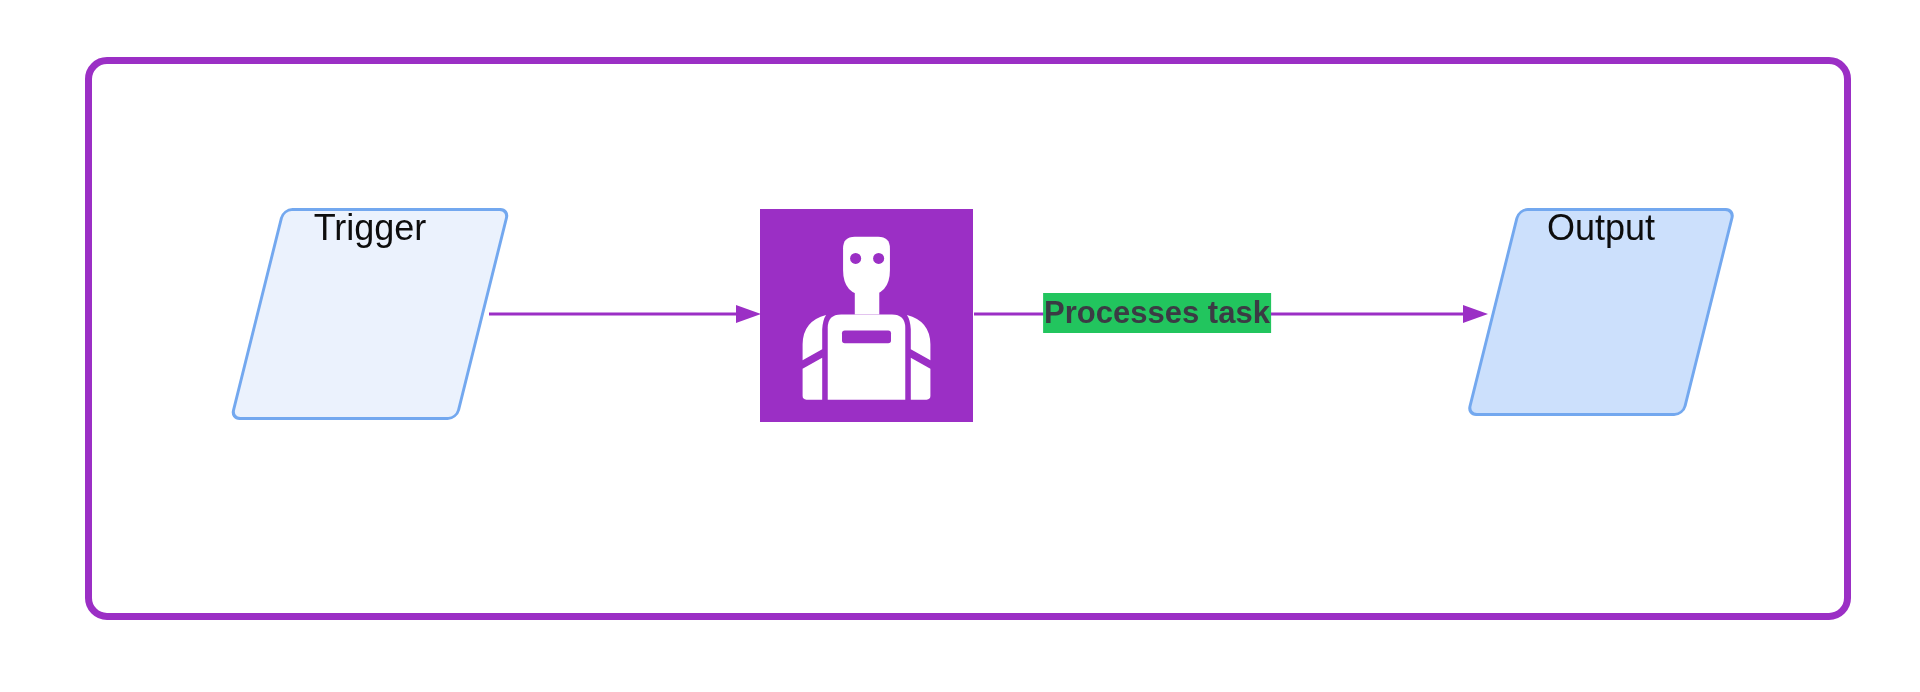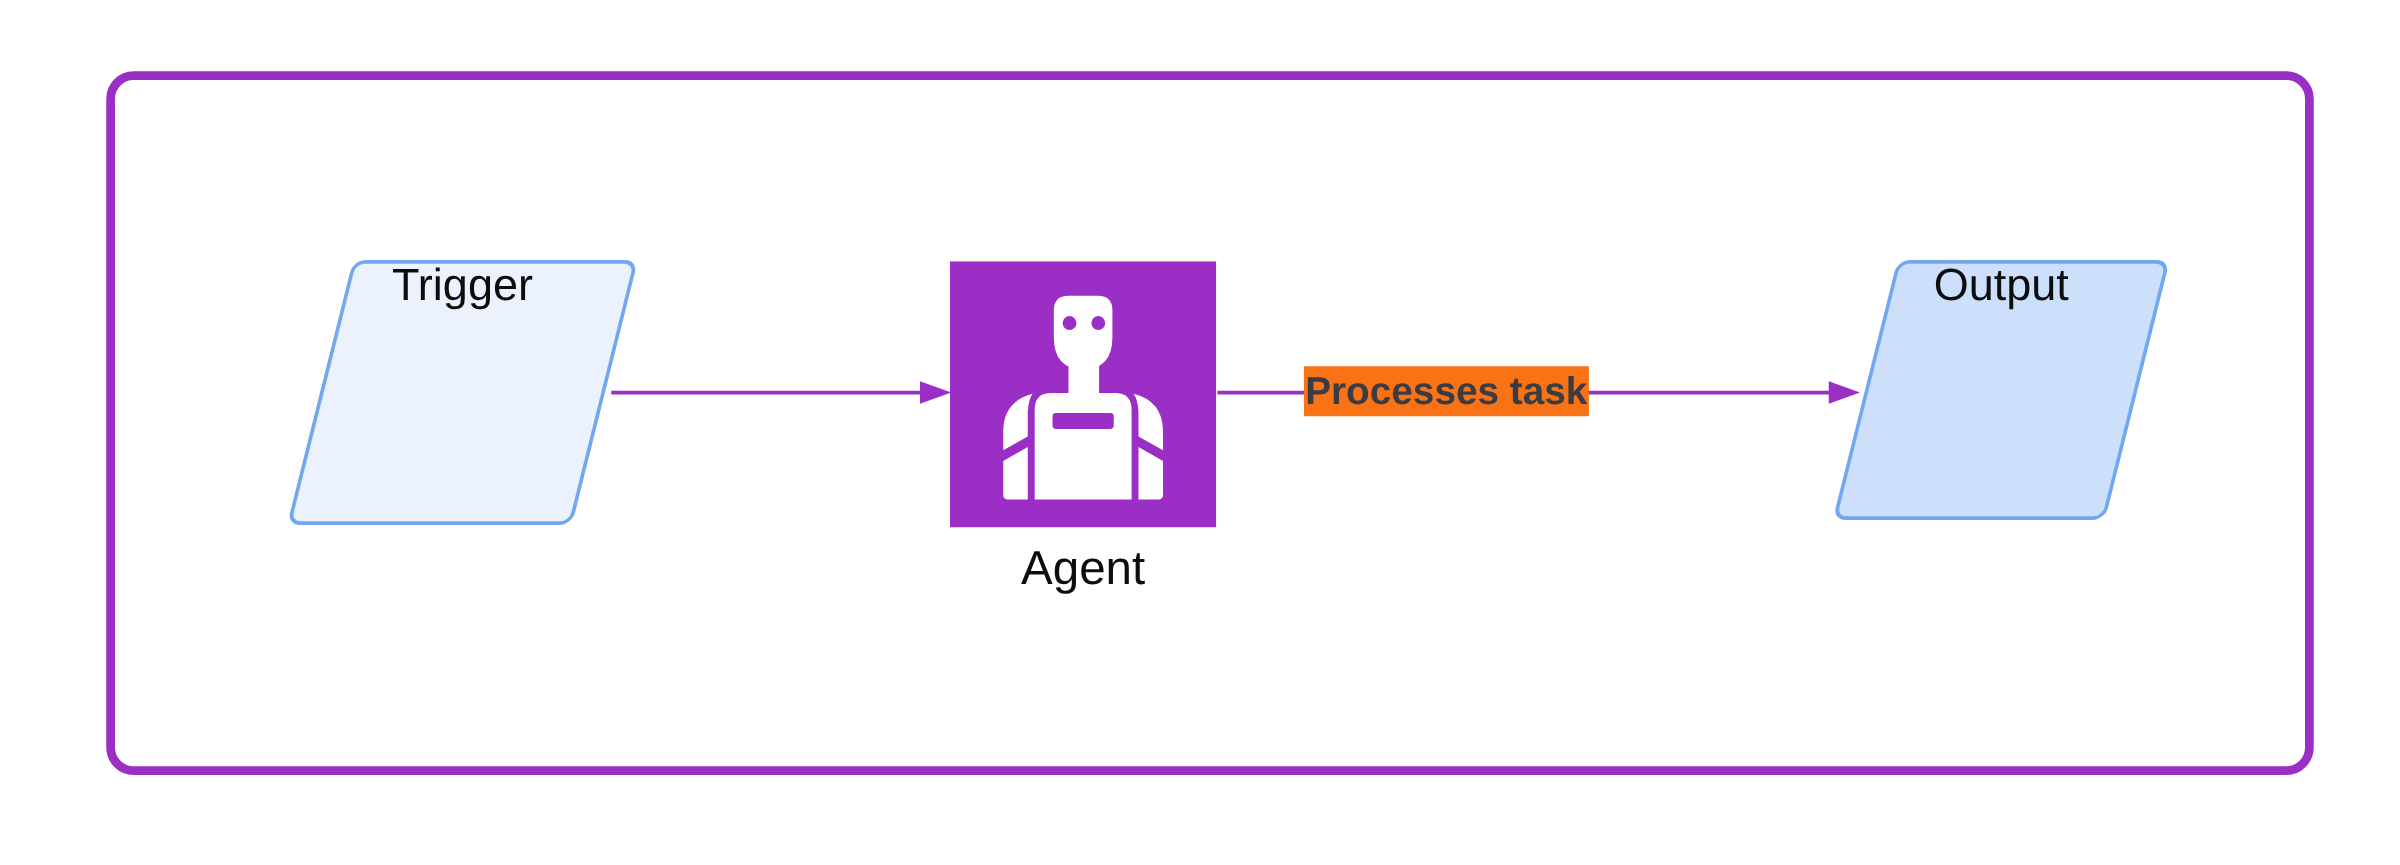--- a/index.html
+++ b/index.html
@@ -74,21 +74,21 @@
     pointer-events:none;
   }
 
   .edge-label {
     position:absolute;
     left:1157px; top:313px;
     transform:translate(-50%,-50%);
     font-size:31px;
     font-weight:bold;
     color:#3B3B44;
-    background:#f97316;
+    background:#22c55e;
     padding:2px 1px;
     white-space:nowrap;
     text-align:right;
   }
 </style>
 </head>
 <body>
 
 <div class="canvas">
 
@@ -115,21 +115,20 @@
 
       <path d="M31,49.8 Q20.2,52.6 20,63.5 L20,71 L29.2,65.8 L29.2,56.5 Q29.5,52 31,49.8 Z" fill="#ffffff"></path>
 
       <path d="M20,75 L29.2,69.8 L29.2,89.5 L21.8,89.5 Q20,89.5 20,87.7 Z" fill="#ffffff"></path>
 
       <path d="M69,49.8 Q79.8,52.6 80,63.5 L80,71 L70.8,65.8 L70.8,56.5 Q70.5,52 69,49.8 Z" fill="#ffffff"></path>
 
       <path d="M80,75 L70.8,69.8 L70.8,89.5 L78.2,89.5 Q80,89.5 80,87.7 Z" fill="#ffffff"></path>
     </svg>
   </div>
-  <div class="agent-caption">Agent</div>
 
   <div id="output" class="para-wrap">
     <div class="para-shape"></div>
     <span class="node-label">Output</span>
   </div>
 
   <svg class="edges" xmlns="http://www.w3.org/2000/svg">
     <g>
       <line x1="489" y1="314" x2="737" y2="314" stroke="#9B2FC5" stroke-width="3"></line>
       <polygon points="736,305 761,314 736,323" fill="#9B2FC5"></polygon>

